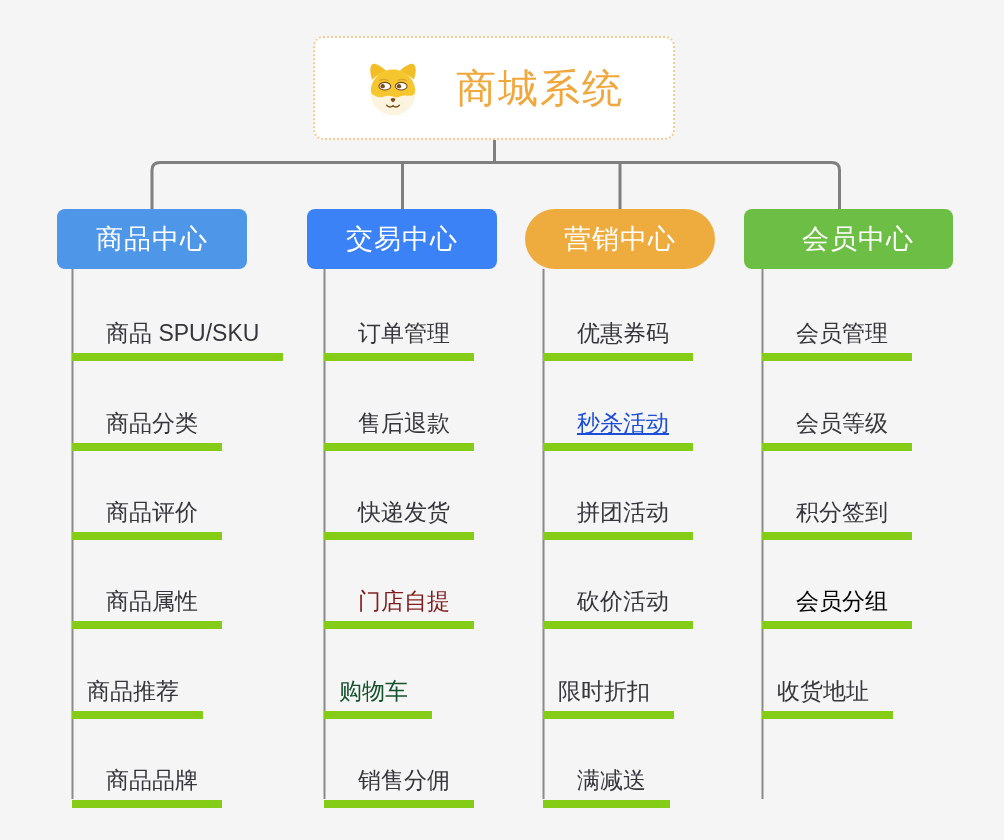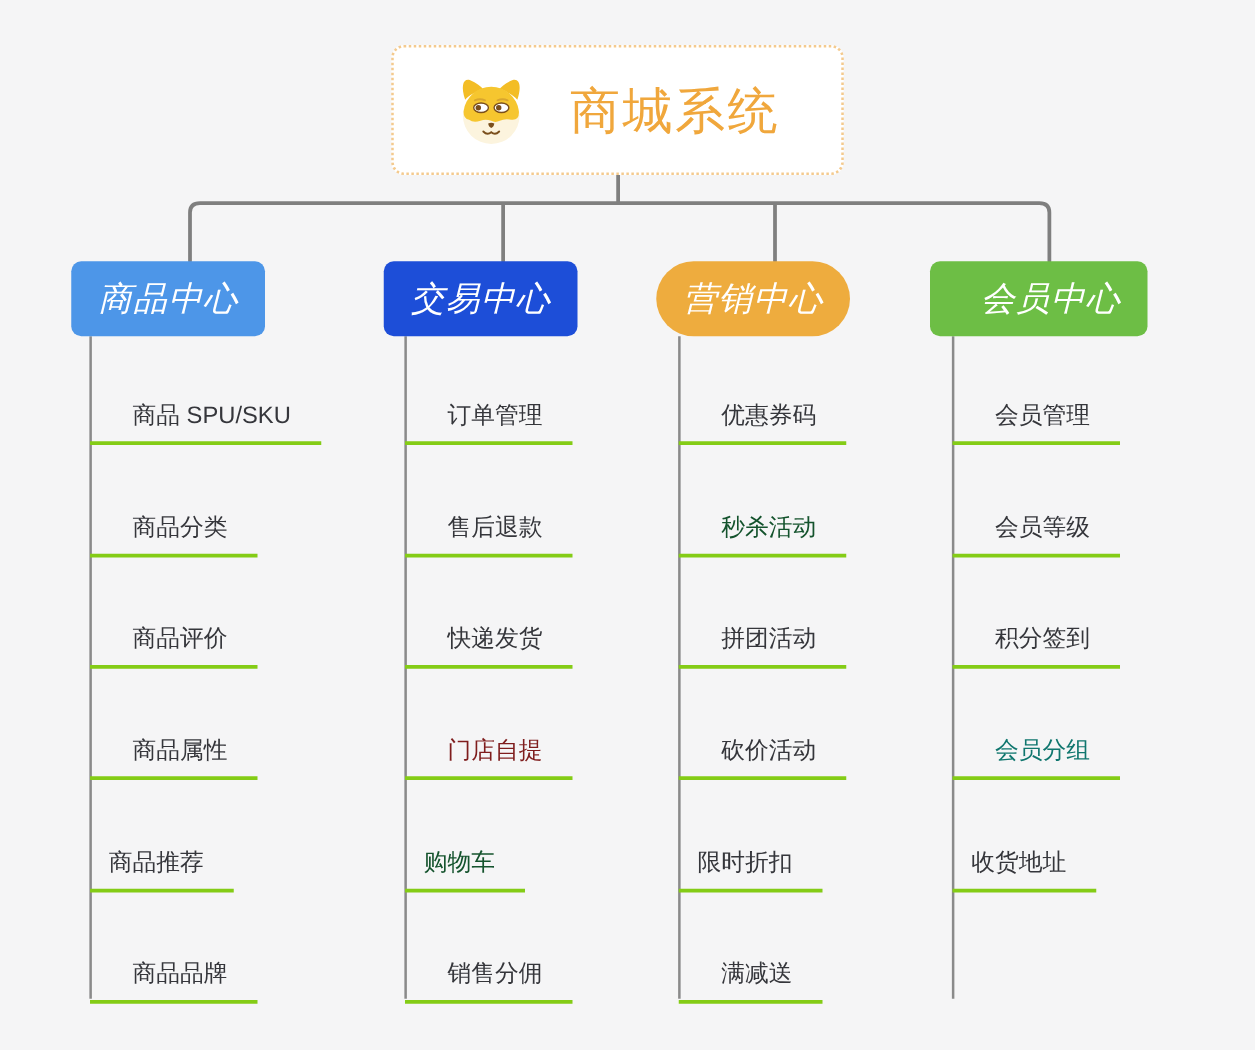--- a/index.html
+++ b/index.html
@@ -15,41 +15,41 @@
   .root{
     position:absolute;left:313px;top:36px;width:362px;height:104px;
     background:#ffffff;border:2px dotted #f4ca8e;border-radius:10px;
     box-sizing:border-box;
     display:flex;align-items:center;justify-content:center;gap:14px;
   }
   .root-label{font-size:40px;font-weight:500;letter-spacing:2px;}
 
   
   .branch{
-    position:absolute;top:209px;width:155px;height:60px;border-radius:8px;
+    position:absolute;top:209px;width:190px;height:60px;border-radius:8px;
     display:flex;align-items:center;justify-content:center;
-    color:#ffffff;font-size:27px;letter-spacing:1px;font-style:italic;
+    color:#ffffff;font-size:27px;letter-spacing:1px;
   }
   .branch.b0{left:57px;}
   .branch.b1{left:307px;}
   .branch.b2{left:525px;}
   .branch.b3{left:744px;padding-left:19px;}
 
   
   .col{position:absolute;top:269px;width:260px;height:540px;}
   .col.c0{left:72px;}
   .col.c1{left:324px;}
   .col.c2{left:543px;}
   .col.c3{left:762px;}
   .leaf{
     position:absolute;left:0;
     padding:0 24px 4px 34px;
-    line-height:32px;font-size:19px;
+    line-height:32px;font-size:23px;
     white-space:nowrap;width:fit-content;
-    border-bottom:3px solid #84cc16;
+    border-bottom:8px solid #84cc16;
   }
   .leaf:nth-child(1){top:48px;}
   .leaf:nth-child(2){top:138px;}
   .leaf:nth-child(3){top:227px;}
   .leaf:nth-child(4){top:316px;}
   .leaf:nth-child(5){top:406px;padding-left:15px;}
   .leaf:nth-child(6){top:495px;}
 </style>
 </head>
 <body style="background: rgb(245, 245, 246);">
@@ -78,21 +78,21 @@
         <ellipse cx="41" cy="30" rx="6.5" ry="4.2" fill="#ffffff" stroke="#7a4f1d" stroke-width="1.2"></ellipse>
         <circle cx="38.6" cy="30" r="2.4" fill="#7a4f1d"></circle>
         <path d="M29.3 44 Q32 42.3 34.7 44 Q34.2 47.2 32 47.8 Q29.8 47.2 29.3 44 Z" fill="#7a4f1d"></path>
         <path d="M25 51 Q28.5 54.6 32 51.6 Q35.5 54.6 39 51" stroke="#7a4f1d" stroke-width="1.7" fill="none" stroke-linecap="round"></path>
       </svg>
     </span>
     <span class="root-label" style="color: rgb(240, 167, 60); margin-left: 20px;">商城系统</span>
   </div>
 
   <div class="branch b0" style="background-color: rgb(77, 150, 232);">商品中心</div>
-  <div class="branch b1" style="background-color: #1d4ed8;">交易中心</div>
+  <div class="branch b1" style="background-color: #3b82f6;">交易中心</div>
   <div class="branch b2" style="background-color: rgb(238, 172, 62); border-radius: 30px;">营销中心</div>
   <div class="branch b3" style="background-color: rgb(109, 190, 69);">会员中心</div>
 
   <div class="col c0">
     <div class="leaf" style="color: rgb(53, 54, 59);">商品 SPU/SKU</div>
     <div class="leaf" style="color: rgb(53, 54, 59);">商品分类</div>
     <div class="leaf" style="color: rgb(53, 54, 59);">商品评价</div>
     <div class="leaf" style="color: rgb(53, 54, 59);">商品属性</div>
     <div class="leaf" style="color: rgb(53, 54, 59);">商品推荐</div>
     <div class="leaf" style="color: rgb(53, 54, 59);">商品品牌</div>
@@ -102,28 +102,28 @@
     <div class="leaf" style="color: rgb(53, 54, 59);">订单管理</div>
     <div class="leaf" style="color: rgb(53, 54, 59);">售后退款</div>
     <div class="leaf" style="color: rgb(53, 54, 59);">快递发货</div>
     <div class="leaf" style="color: #7f1d1d;">门店自提</div>
     <div class="leaf" style="color: #14532d;">购物车</div>
     <div class="leaf" style="color: rgb(53, 54, 59);">销售分佣</div>
   </div>
 
   <div class="col c2">
     <div class="leaf" style="color: rgb(53, 54, 59);">优惠券码</div>
-    <div class="leaf" style="color: #14532d;">秒杀活动</div>
+    <div class="leaf" style="color: #1d4ed8; text-decoration: underline;">秒杀活动</div>
     <div class="leaf" style="color: rgb(53, 54, 59);">拼团活动</div>
     <div class="leaf" style="color: rgb(53, 54, 59);">砍价活动</div>
     <div class="leaf" style="color: rgb(53, 54, 59);">限时折扣</div>
     <div class="leaf" style="color: rgb(53, 54, 59);">满减送</div>
   </div>
 
   <div class="col c3">
     <div class="leaf" style="color: rgb(53, 54, 59);">会员管理</div>
     <div class="leaf" style="color: rgb(53, 54, 59);">会员等级</div>
     <div class="leaf" style="color: rgb(53, 54, 59);">积分签到</div>
-    <div class="leaf" style="color: #0f766e;">会员分组</div>
+    <div class="leaf" style="color: #000000;">会员分组</div>
     <div class="leaf" style="color: rgb(53, 54, 59);">收货地址</div>
   </div>
 
 </div>
 
 </body></html>

